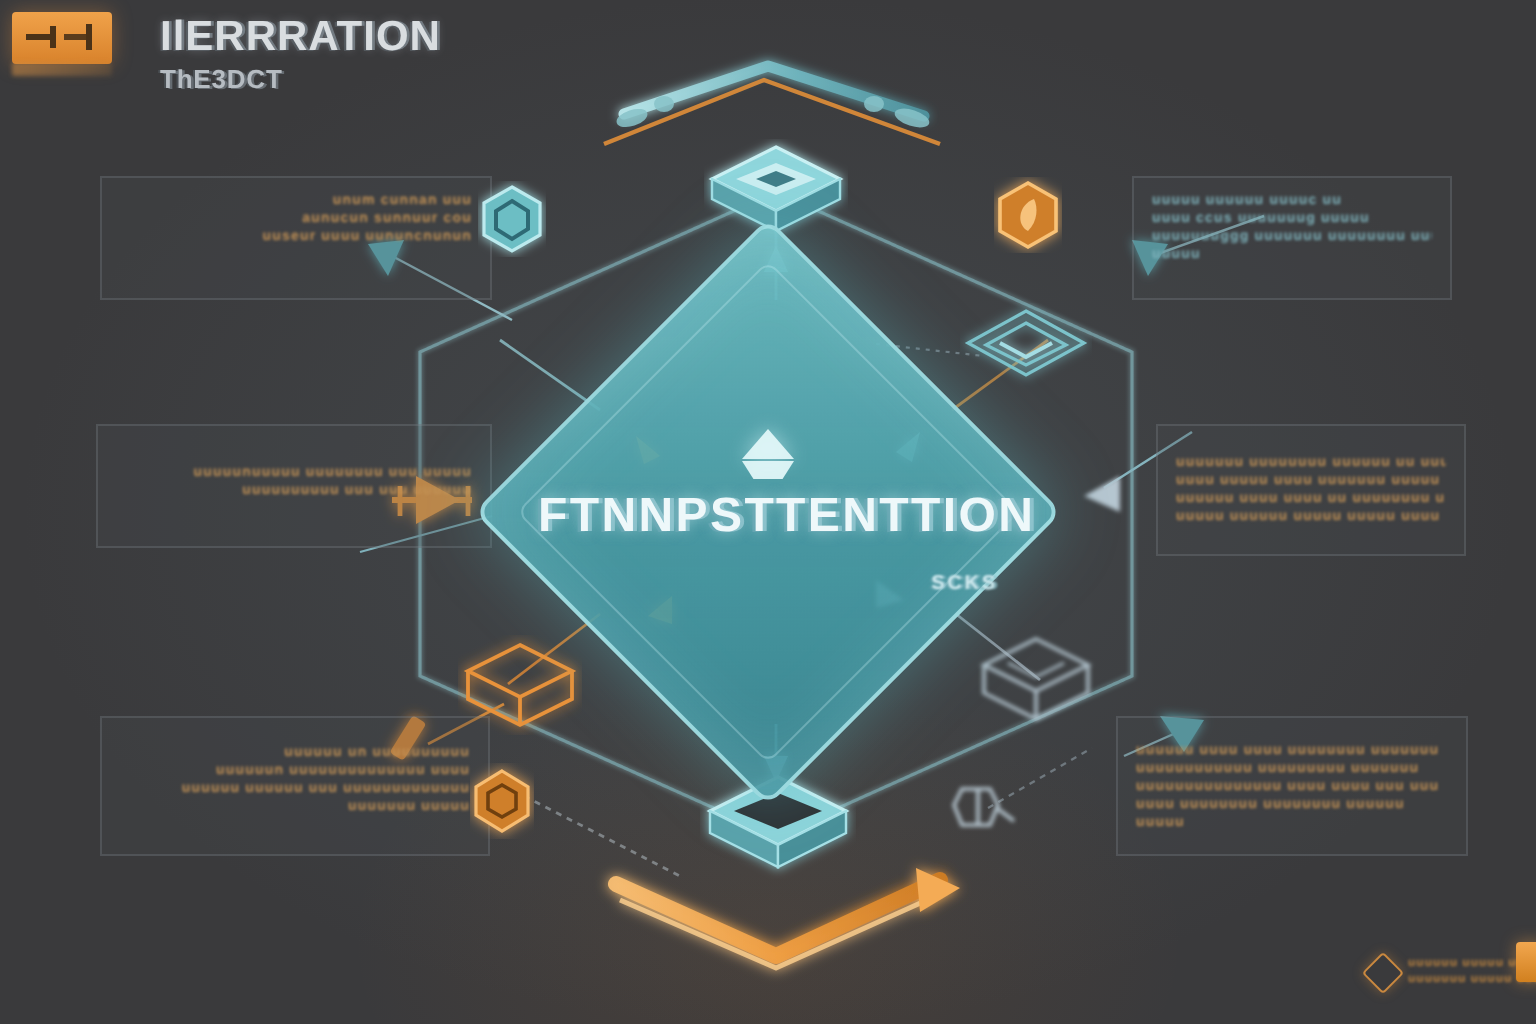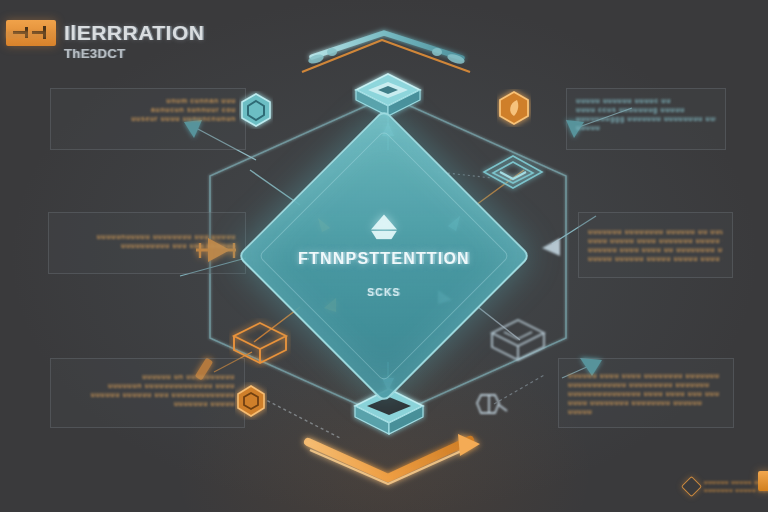--- a/index.html
+++ b/index.html
@@ -11,21 +11,21 @@
   }
   #stage{position:absolute;inset:0;width:768px;height:512px;overflow:hidden;
     background:
       radial-gradient(ellipse 520px 360px at 384px 256px, rgba(90,105,112,.30) 0%, rgba(58,58,60,0) 72%),
       radial-gradient(ellipse 300px 200px at 384px 470px, rgba(190,110,40,.10) 0%, rgba(58,58,60,0) 70%),
       #3a3a3c;
   }
   #vector{position:absolute;left:0;top:0;width:768px;height:512px;}
 
   
-  .brand{position:absolute;left:6px;top:20px;display:flex;align-items:flex-start;gap:8px;}
+  .brand{position:absolute;left:6px;top:6px;display:flex;align-items:flex-start;gap:24px;}
   .brand-badge{
     width:50px;height:26px;border-radius:2px;
     background:linear-gradient(180deg,#f0a24a 0%, #d8822b 100%);
     position:relative;box-shadow:0 0 10px rgba(240,150,60,.35);
     overflow:hidden;
   }
   .brand-badge .g1{position:absolute;left:7px;top:11px;width:14px;height:3px;background:#4a3218;}
   .brand-badge .g2{position:absolute;left:19px;top:7px;width:3px;height:11px;background:#4a3218;}
   .brand-badge .g3{position:absolute;left:26px;top:11px;width:13px;height:3px;background:#5a3c1c;}
   .brand-badge .g4{position:absolute;left:37px;top:6px;width:3px;height:13px;background:#4a3218;}
@@ -90,28 +90,28 @@
     border-bottom:15px solid rgba(228,248,250,.92);
     filter:drop-shadow(0 0 5px rgba(220,250,255,.6));
   }
   #core-label .cmark-base{
     width:26px;height:9px;margin:0 auto 8px auto;background:rgba(228,248,250,.90);
     clip-path:polygon(0 0,100% 0,78% 100%,22% 100%);
     filter:drop-shadow(0 0 5px rgba(220,250,255,.55));
     margin-top:-6px;
   }
   #core-title{
-    font-size:16px;font-weight:700;letter-spacing:1.2px;color:#eef8fa;
+    font-size:24px;font-weight:700;letter-spacing:1.2px;color:#eef8fa;
     text-shadow:2px 0 0 rgba(150,200,210,.8), -1.6px .5px 0 rgba(110,170,182,.7), 0 0 7px rgba(230,252,255,.5);
     line-height:22px;white-space:nowrap;
   }
   #core-sub{
     margin-top:17px;font-size:10px;font-weight:700;letter-spacing:1.4px;color:#cfe9ee;
     text-shadow:1.4px 0 0 rgba(140,190,200,.8), -1.1px .3px 0 rgba(110,165,175,.6);
-    filter:blur(.5px);white-space:nowrap;
+    filter:blur(.5px);white-space:nowrap;text-align:right;
   }
 
   
   #corner-badge{position:absolute;left:684px;top:478px;display:flex;align-items:center;gap:5px;}
   #corner-badge .dia{
     width:13px;height:13px;border:1.4px solid #c9883f;transform:rotate(45deg);border-radius:2px;
     box-shadow:0 0 6px rgba(210,140,60,.4);
   }
   #corner-badge .lines .txtline{font-size:6px;letter-spacing:.5px;line-height:8px;color:#c1863f;
     filter:blur(.8px);font-weight:700;white-space:nowrap;}

